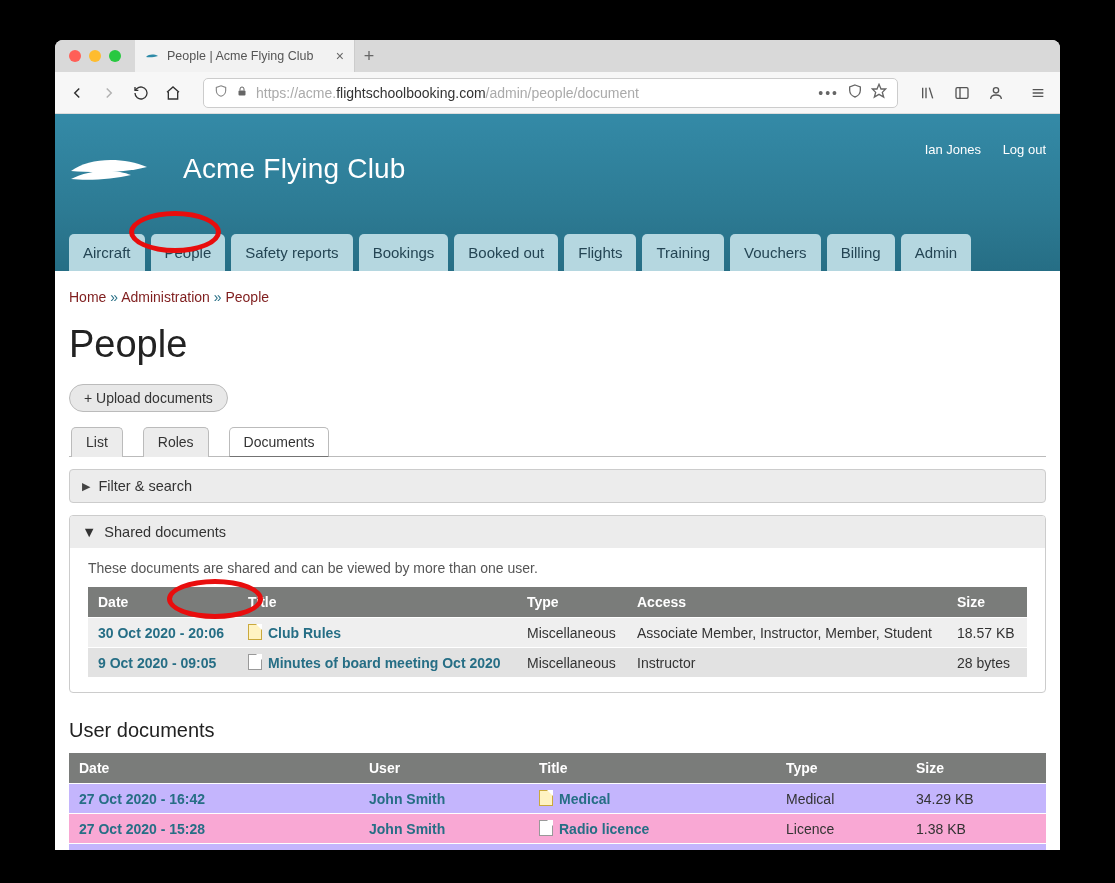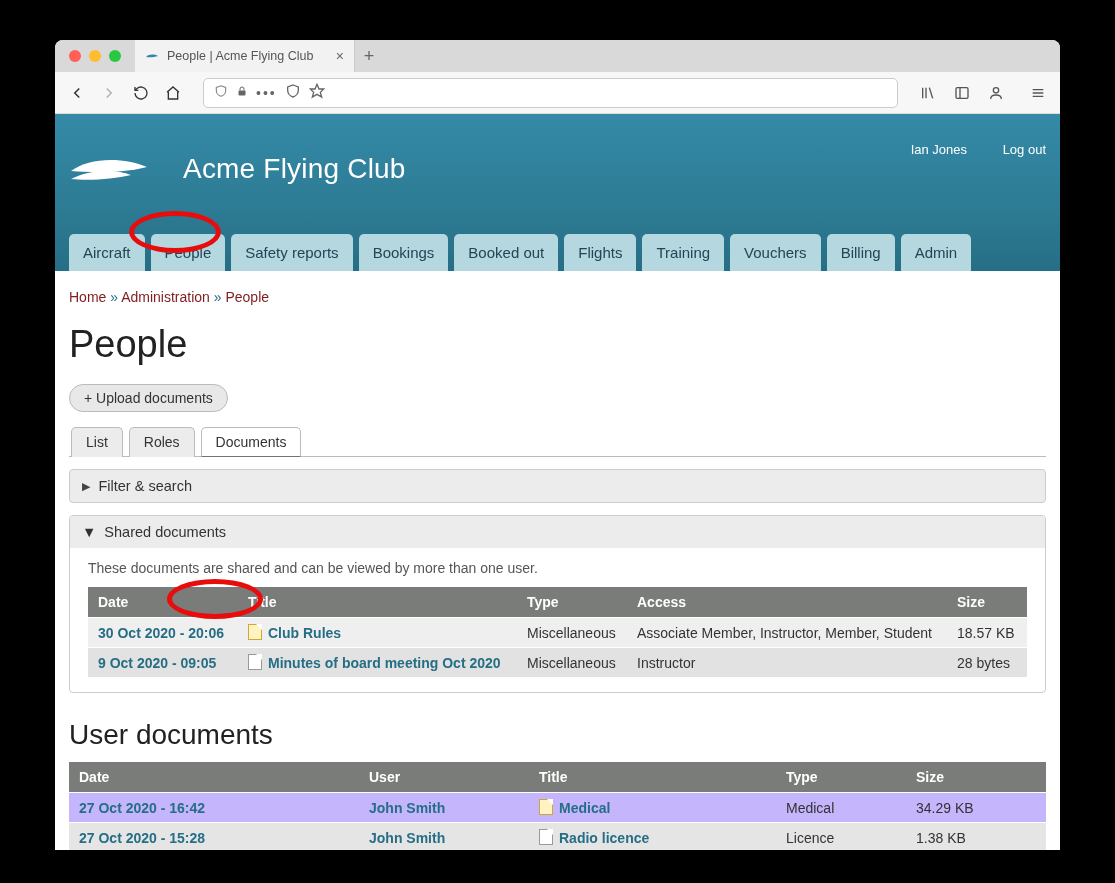--- a/index.html
+++ b/index.html
@@ -78,21 +78,21 @@
   .header-banner {
     background: linear-gradient(to bottom, #348aa7 0%, #2d7b94 60%, #266e85 100%);
     color:#fff;
     padding: 20px 14px 0 14px;
     position:relative;
   }
   .brand-row { display:flex; align-items:center; gap:34px; height:70px; }
   .logo-swoosh { width:80px; height:36px; }
   .club-name { font-size:28px; font-weight:400; letter-spacing:.2px; }
   .usernav { position:absolute; right:14px; top:28px; font-size:13px; }
-  .usernav a { color:#fff; text-decoration:none; margin-left:32px; }
+  .usernav a { color:#fff; text-decoration:none; margin-left:18px; }
   .mainnav { display:flex; gap:6px; padding-top:30px; }
   .navpill {
     background:#b5d7e0;
     color:#244554;
     padding:10px 14px;
     border-radius:5px 5px 0 0;
     font-size:15px;
     cursor:pointer;
     position:relative;
   }
@@ -104,21 +104,21 @@
     display:inline-block;
     background:#e8e8e8;
     border:1px solid #bbb;
     border-radius:16px;
     padding:5px 14px;
     font-size:14px;
     color:#333;
     cursor:pointer;
     margin-bottom:14px;
   }
-  .subtabs { border-bottom:1px solid #bbb; display:flex; gap:6px; padding-left:2px; }
+  .subtabs { border-bottom:1px solid #bbb; display:flex; gap:20px; padding-left:2px; }
   .subtab {
     background:#ececec;
     border:1px solid #bbb;
     border-bottom:none;
     border-radius:5px 5px 0 0;
     padding:6px 14px;
     font-size:14px;
     position:relative;
     top:1px;
     cursor:pointer;
@@ -148,23 +148,23 @@
   }
   .section-note { color:#555; padding:12px 18px 10px; font-size:14px; }
   table.data { width: calc(100% - 36px); margin:0 18px 14px; border-collapse:separate; border-spacing:0 1px; font-size:14px; }
   table.data th { background:#7a7c7a; color:#fff; text-align:left; padding:7px 10px; font-weight:700; }
   table.data td { background:#efefef; padding:6px 10px; color:#333; }
   table.data tr.alt td { background:#e2e2e2; }
   table.data a { color:#266e85; font-weight:700; text-decoration:none; }
   table.user { width:100%; margin:10px 0 0; border-collapse:separate; border-spacing:0 1px; font-size:14px; }
   table.user th { background:#7a7c7a; color:#fff; text-align:left; padding:7px 10px; font-weight:700; }
   table.user td { background:#c4b5fd; padding:6px 10px; color:#333; }
-  table.user tr.alt td { background:#e5e5e5; }
+  table.user tr.alt td { background:#f9a8d4; }
   table.user a { color:#266e85; font-weight:700; text-decoration:none; }
-  h2.section-title { font-size:28px; font-weight:400; color:#222; margin-top:26px; }
+  h2.section-title { font-size:20px; font-weight:400; color:#222; margin-top:26px; }
   .doc-icon { display:inline-block; width:14px; height:16px; vertical-align:-2px; margin-right:6px; border:1px solid #999; position:relative; background:#fff; }
   .doc-icon.yellowish { background:#fff3c2; border-color:#caa93c; }
   .doc-icon::before { content:""; position:absolute; right:-1px; top:-1px; border:3px solid transparent; border-top-color:#fff; border-right-color:#fff; }
   .red-ellipse {
     position:absolute;
     border:5px solid #e80d0d;
     border-radius:50%;
     pointer-events:none;
   }
   .ell-people { left:74px; top:97px; width:92px; height:42px; }
@@ -216,20 +216,23 @@
         </svg>
       </div>
     <div class="urlbar">
       <span><svg width="14" height="14" viewBox="0 0 24 24" fill="none" stroke="#888" stroke-width="2">
             <path d="M12 3 L20 6 V11 C20 16 16 20 12 21 C8 20 4 16 4 11 V6 Z"></path>
           </svg></span>
       <span class="lock"><svg width="12" height="14" viewBox="0 0 24 24" fill="#666">
             <rect x="5" y="11" width="14" height="10" rx="2"></rect>
             <path d="M8 11 V8 a4 4 0 0 1 8 0 V11" fill="none" stroke="#666" stroke-width="2"></path>
           </svg></span>
+      <span class="url-text">
+        <span class="path">https://acme.</span><span class="host">flightschoolbooking.com</span><span class="path">/admin/people/document</span>
+      </span>
       <span style="letter-spacing:2px;color:#666;">•••</span>
       <span><svg width="16" height="16" viewBox="0 0 24 24" fill="none" stroke="#666" stroke-width="2">
             <path d="M12 3 L20 6 V11 C20 16 16 20 12 21 C8 20 4 16 4 11 V6 Z"></path>
           </svg></span>
       <span><svg width="16" height="16" viewBox="0 0 24 24" fill="none" stroke="#666" stroke-width="2">
             <polygon points="12 2 15 9 22 9 17 14 19 21 12 17 5 21 7 14 2 9 9 9"></polygon>
           </svg></span>
     </div>
     <div class="right-icons">
       <span class="tbtn">

